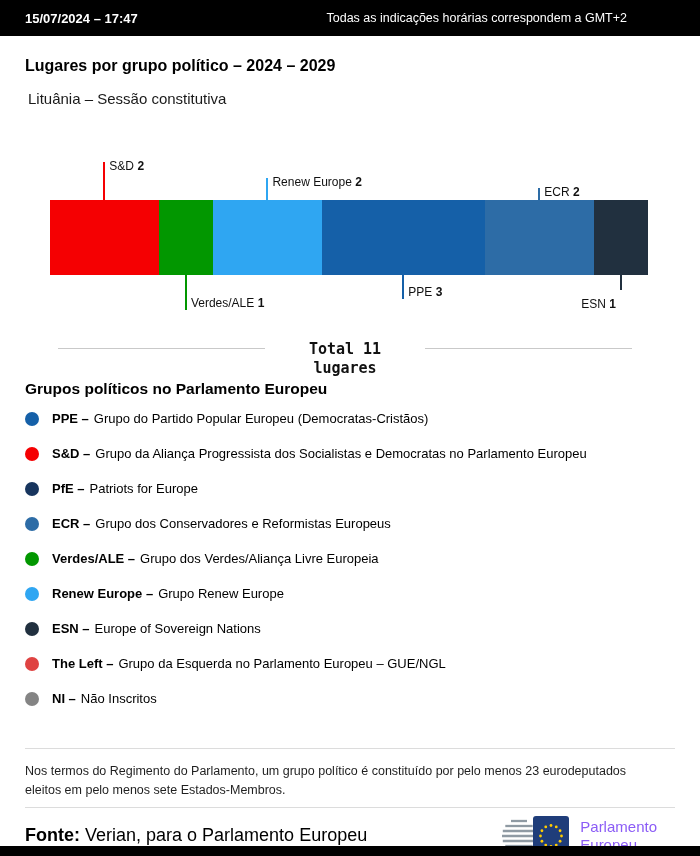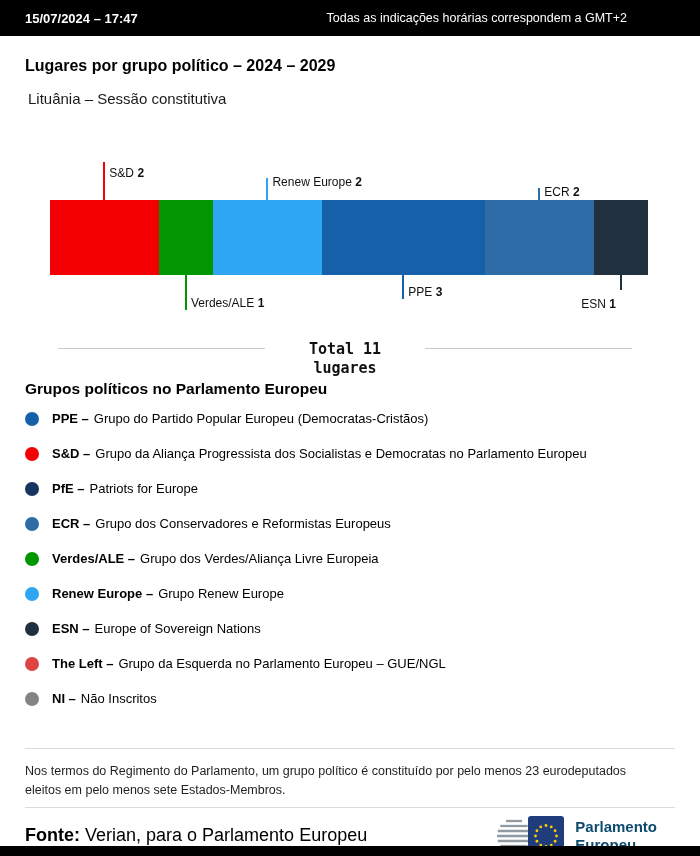--- a/index.html
+++ b/index.html
@@ -36,39 +36,39 @@
   .dot{width:14px;height:14px;border-radius:50%;margin-right:13px;flex:0 0 14px;}
   .lrow b{font-weight:700;margin-right:5px;white-space:nowrap;}
   hr{border:none;border-top:1px solid #dcdcdc;margin:0;}
   .hr1{margin-top:42px;}
   .note-text{font-size:12.5px;line-height:1.55;margin:13px 0 0;color:#1f1f1f;width:640px;}
   .hr2{margin-top:6px;}
   .source-row{display:flex;justify-content:space-between;align-items:center;margin-top:6px;}
   .source{font-size:18px;margin:0;}
   .source b{font-weight:700;}
   .logo{display:flex;align-items:center;gap:8px;margin-right:18px;}
-  .logo-text{font-size:15px;font-weight:700;color:#0c4a6e;line-height:18px;}
+  .logo-text{font-size:15px;font-weight:400;color:#8b5cf6;line-height:18px;}
   .bottombar{position:absolute;bottom:0;left:0;width:700px;height:10px;background:#000;}
 </style>
 </head>
 <body>
 
 <div class="topbar">
   <span class="dt">15/07/2024 – 17:47</span>
   <span class="note">Todas as indicações horárias correspondem a GMT+2</span>
 </div>
 
 <div class="content">
   <h1>Lugares por grupo político – 2024 – 2029</h1>
   <h2>Lituânia – Sessão constitutiva</h2>
 
   <div class="chart" id="chart">
       <div class="seg" style="left: 0%; width: 18.1818%; background: rgb(245, 0, 2);"></div>
       <div class="leader" style="left: calc(9.09091% - 1px); height: 38px; background: rgb(245, 0, 2); top: 24px;"></div>
-      <div class="callout" style="left: calc(9.09091% + 5px); top: 28px; text-align: center;"><span>S&amp;D </span><b>2</b></div>
+      <div class="callout" style="left: calc(9.09091% + 5px); top: 21px; text-align: center;"><span>S&amp;D </span><b>2</b></div>
       <div class="seg" style="left: 18.1818%; width: 9.09091%; background: rgb(2, 151, 0);"></div>
       <div class="leader" style="left: calc(22.7273% - 1px); height: 35px; background: rgb(2, 151, 0); top: 137px;"></div>
       <div class="callout" style="left: calc(22.7273% + 5px); top: 158px;"><span>Verdes/ALE </span><b>1</b></div>
       <div class="seg" style="left: 27.2727%; width: 18.1818%; background: rgb(47, 166, 242);"></div>
       <div class="leader" style="left: calc(36.3636% - 1px); height: 22px; background: rgb(47, 166, 242); top: 40px;"></div>
       <div class="callout" style="left: calc(36.3636% + 5px); top: 37px;"><span>Renew Europe </span><b>2</b></div>
       <div class="seg" style="left: 45.4545%; width: 27.2727%; background: rgb(21, 96, 168);"></div>
       <div class="leader" style="left: calc(59.0909% - 1px); height: 24px; background: rgb(21, 96, 168); top: 137px;"></div>
       <div class="callout" style="left: calc(59.0909% + 5px); top: 147px;"><span>PPE </span><b>3</b></div>
       <div class="seg" style="left: 72.7273%; width: 18.1818%; background: rgb(45, 108, 166);"></div>

